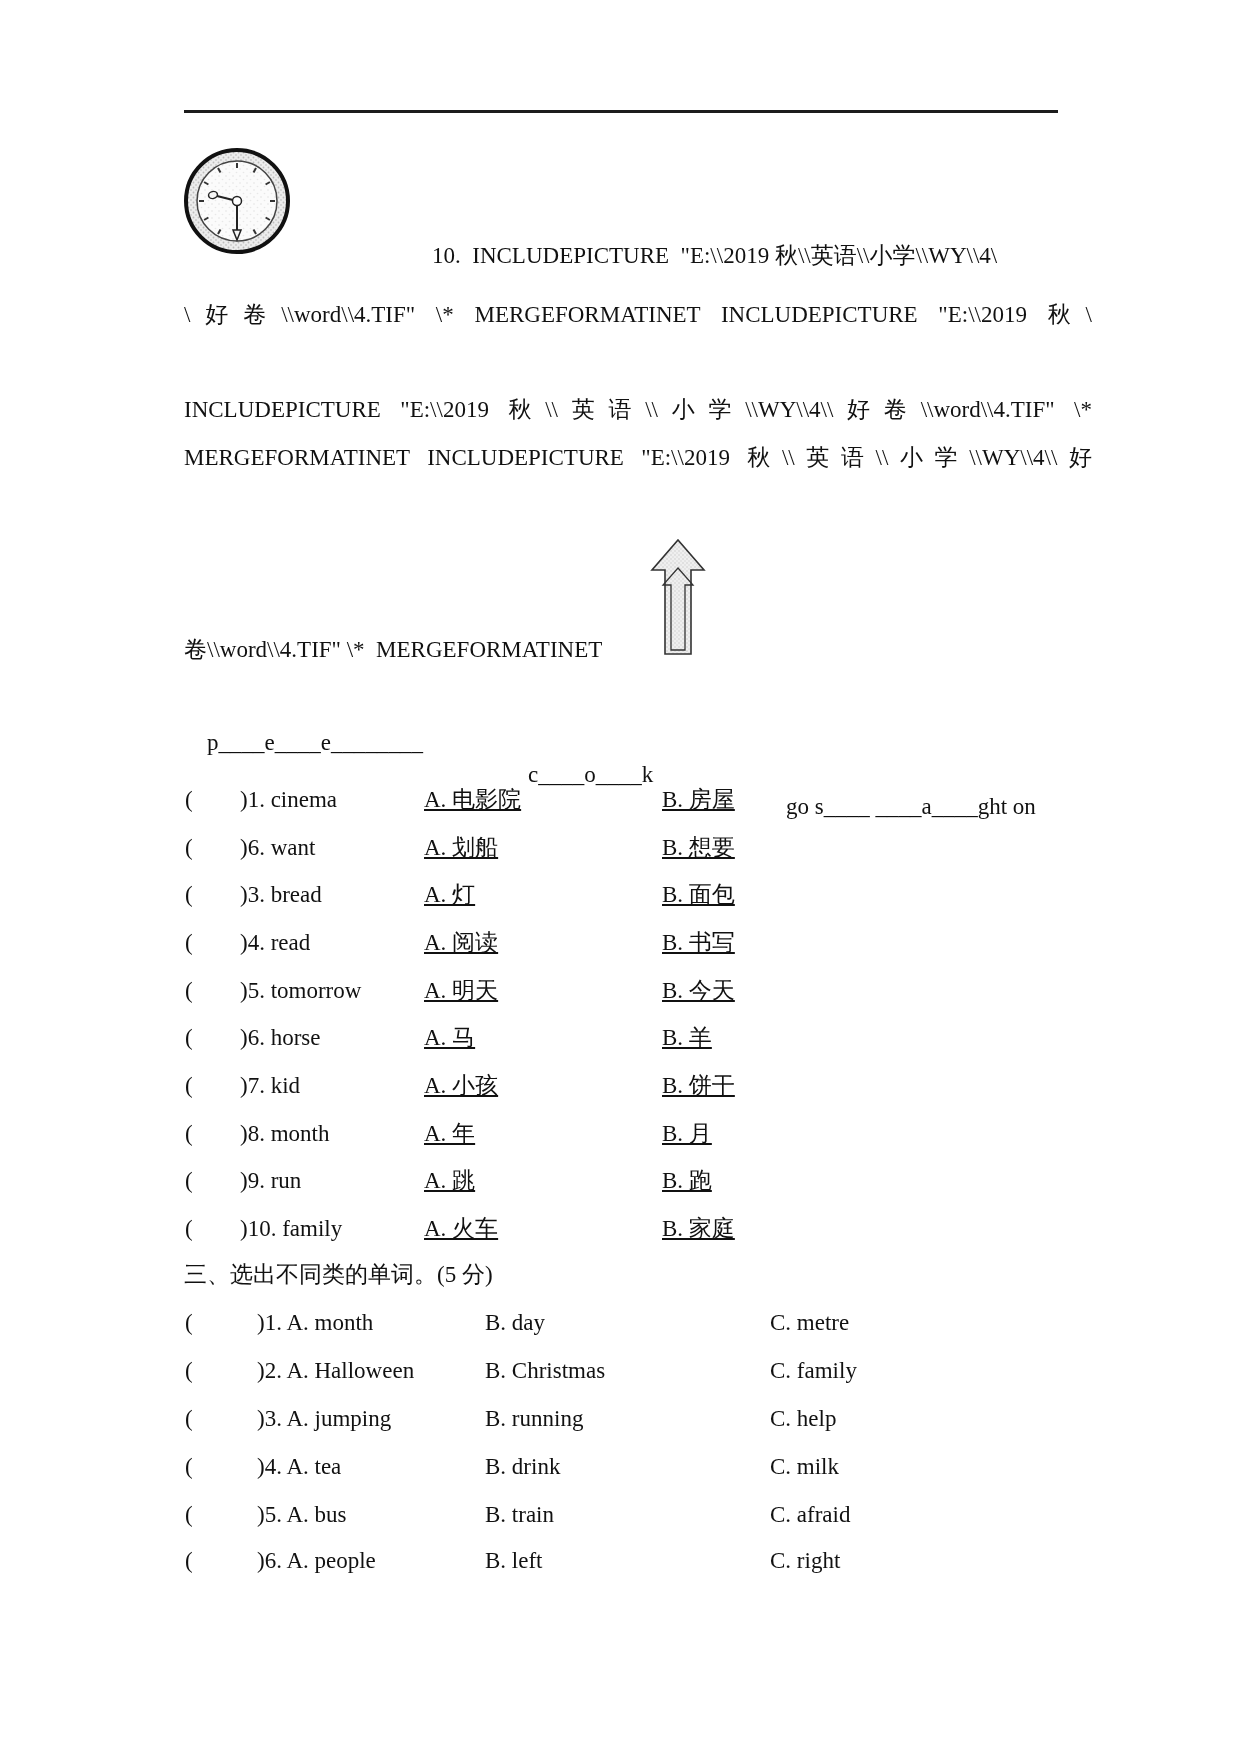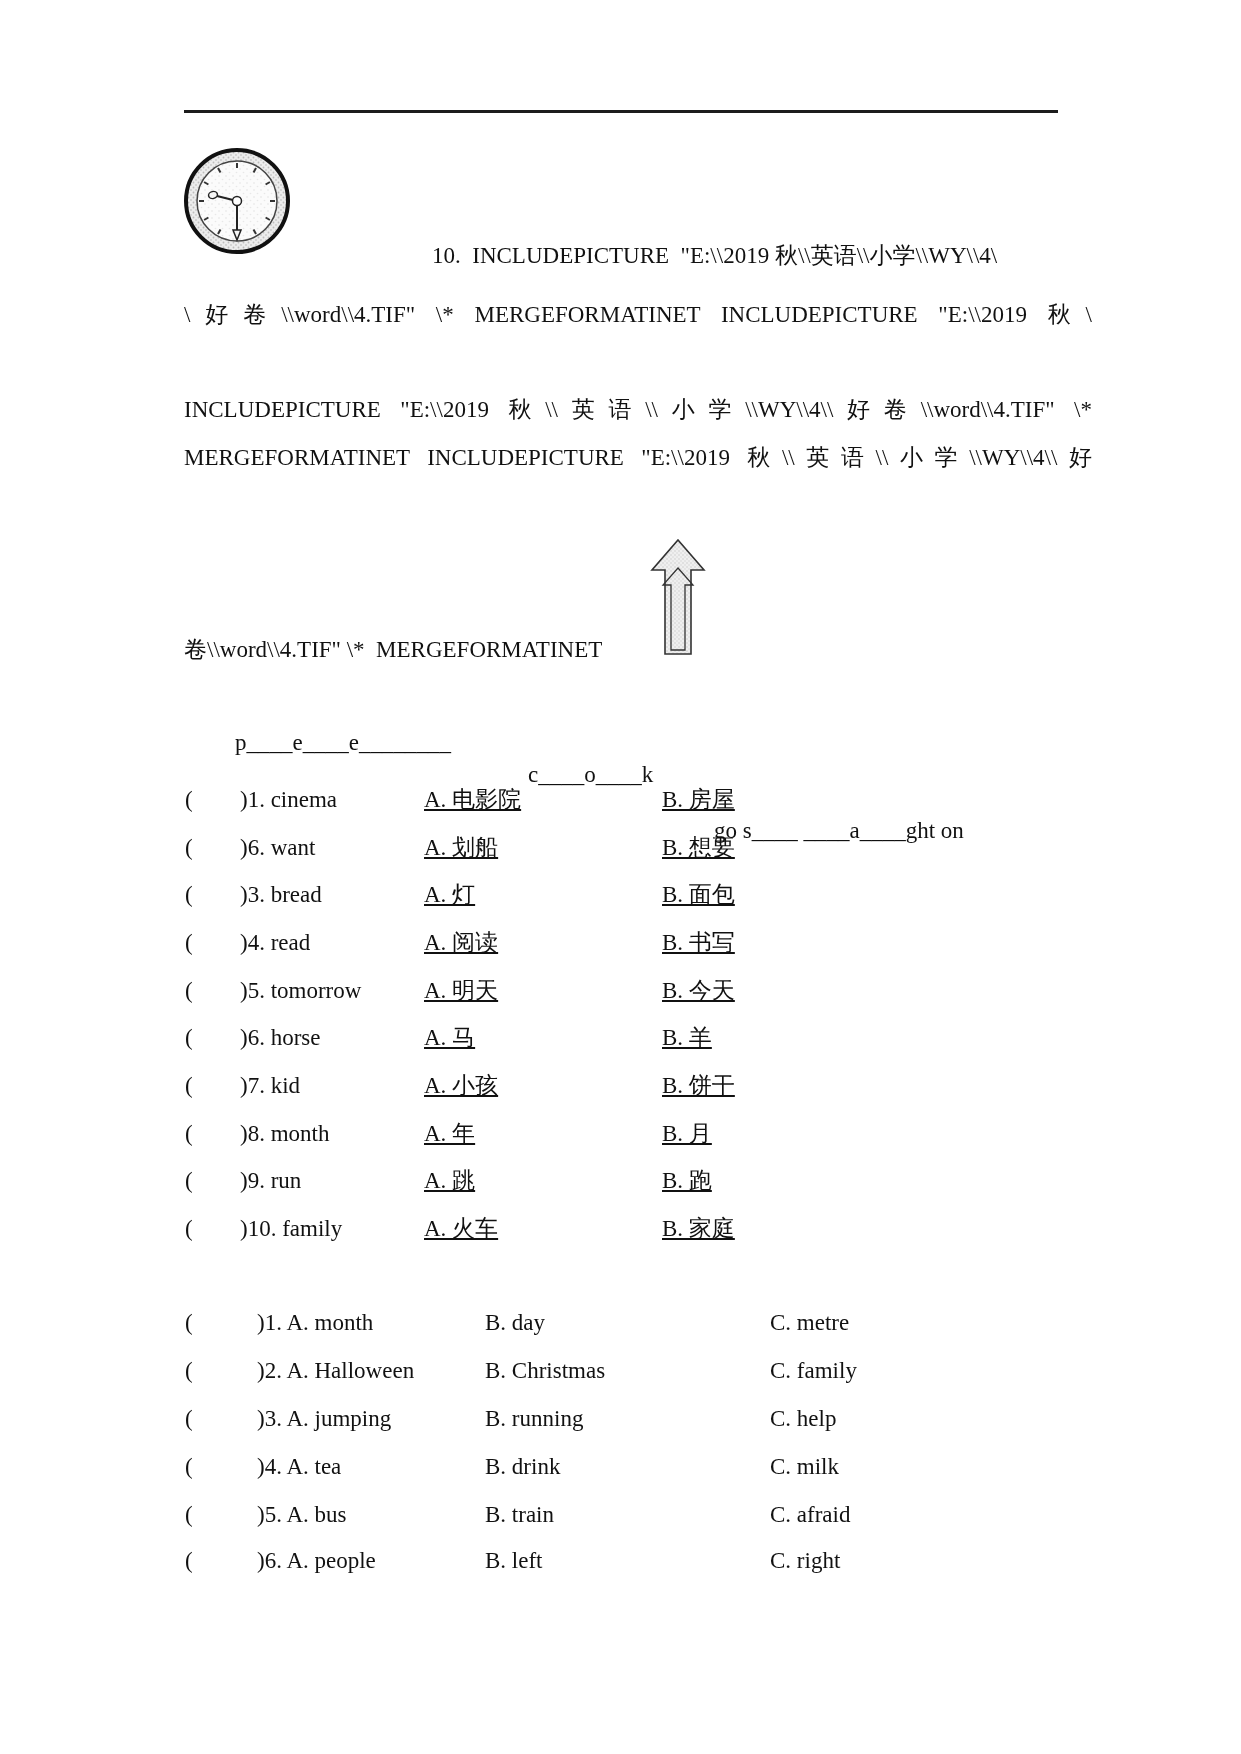--- a/index.html
+++ b/index.html
@@ -25,23 +25,23 @@
     text-align:left;text-align-last:left;
     padding-left:248px;white-space:pre;
   }
   .para-line.last{
     text-align:left;text-align-last:left;white-space:pre;width:auto;
   }
   .up-arrow{position:absolute;left:650px;top:538px;width:56px;height:118px;}
   .fill-row{position:absolute;left:0;top:695px;width:100%;height:32px;
     font-size:23px;line-height:32px;white-space:pre;}
   .fill-item{position:absolute;}
-  .fill-item.f0{left:207px;margin-left:28px;}
+  .fill-item.f0{left:207px;}
   .fill-item.f1{left:528px;}
-  .fill-item.f2{left:714px;margin-top:24px;}
+  .fill-item.f2{left:786px;}
   .sec-heading{
     position:absolute;left:184px;width:940px;height:32px;
     font-size:23px;line-height:32px;white-space:pre;
   }
   .row{position:absolute;left:0;width:100%;height:32px;
     font-size:23px;line-height:32px;white-space:pre;}
   .cell{position:absolute;top:0;}
   .s2 .bracket{left:185px;}
   .s2 .word{left:240px;}
   .s2 .opt-a{left:424px;text-decoration:underline;}
@@ -176,20 +176,21 @@
     <span class="cell opt-a">A. 跳</span>
     <span class="cell opt-b">B. 跑</span>
   </div>
   <div class="row s2" style="top:1213px">
     <span class="cell bracket">(</span>
     <span class="cell word">)10. family</span>
     <span class="cell opt-a">A. 火车</span>
     <span class="cell opt-b">B. 家庭</span>
   </div>
 
+  <div class="sec-heading" style="top:1259px">三、选出不同类的单词。(5 分)</div>
 
   <div class="row s3" style="top:1307px">
     <span class="cell bracket">(</span>
     <span class="cell word">)1. A. month</span>
     <span class="cell opt-b">B. day</span>
     <span class="cell opt-c">C. metre</span>
   </div>
   <div class="row s3" style="top:1355px">
     <span class="cell bracket">(</span>
     <span class="cell word">)2. A. Halloween</span>

